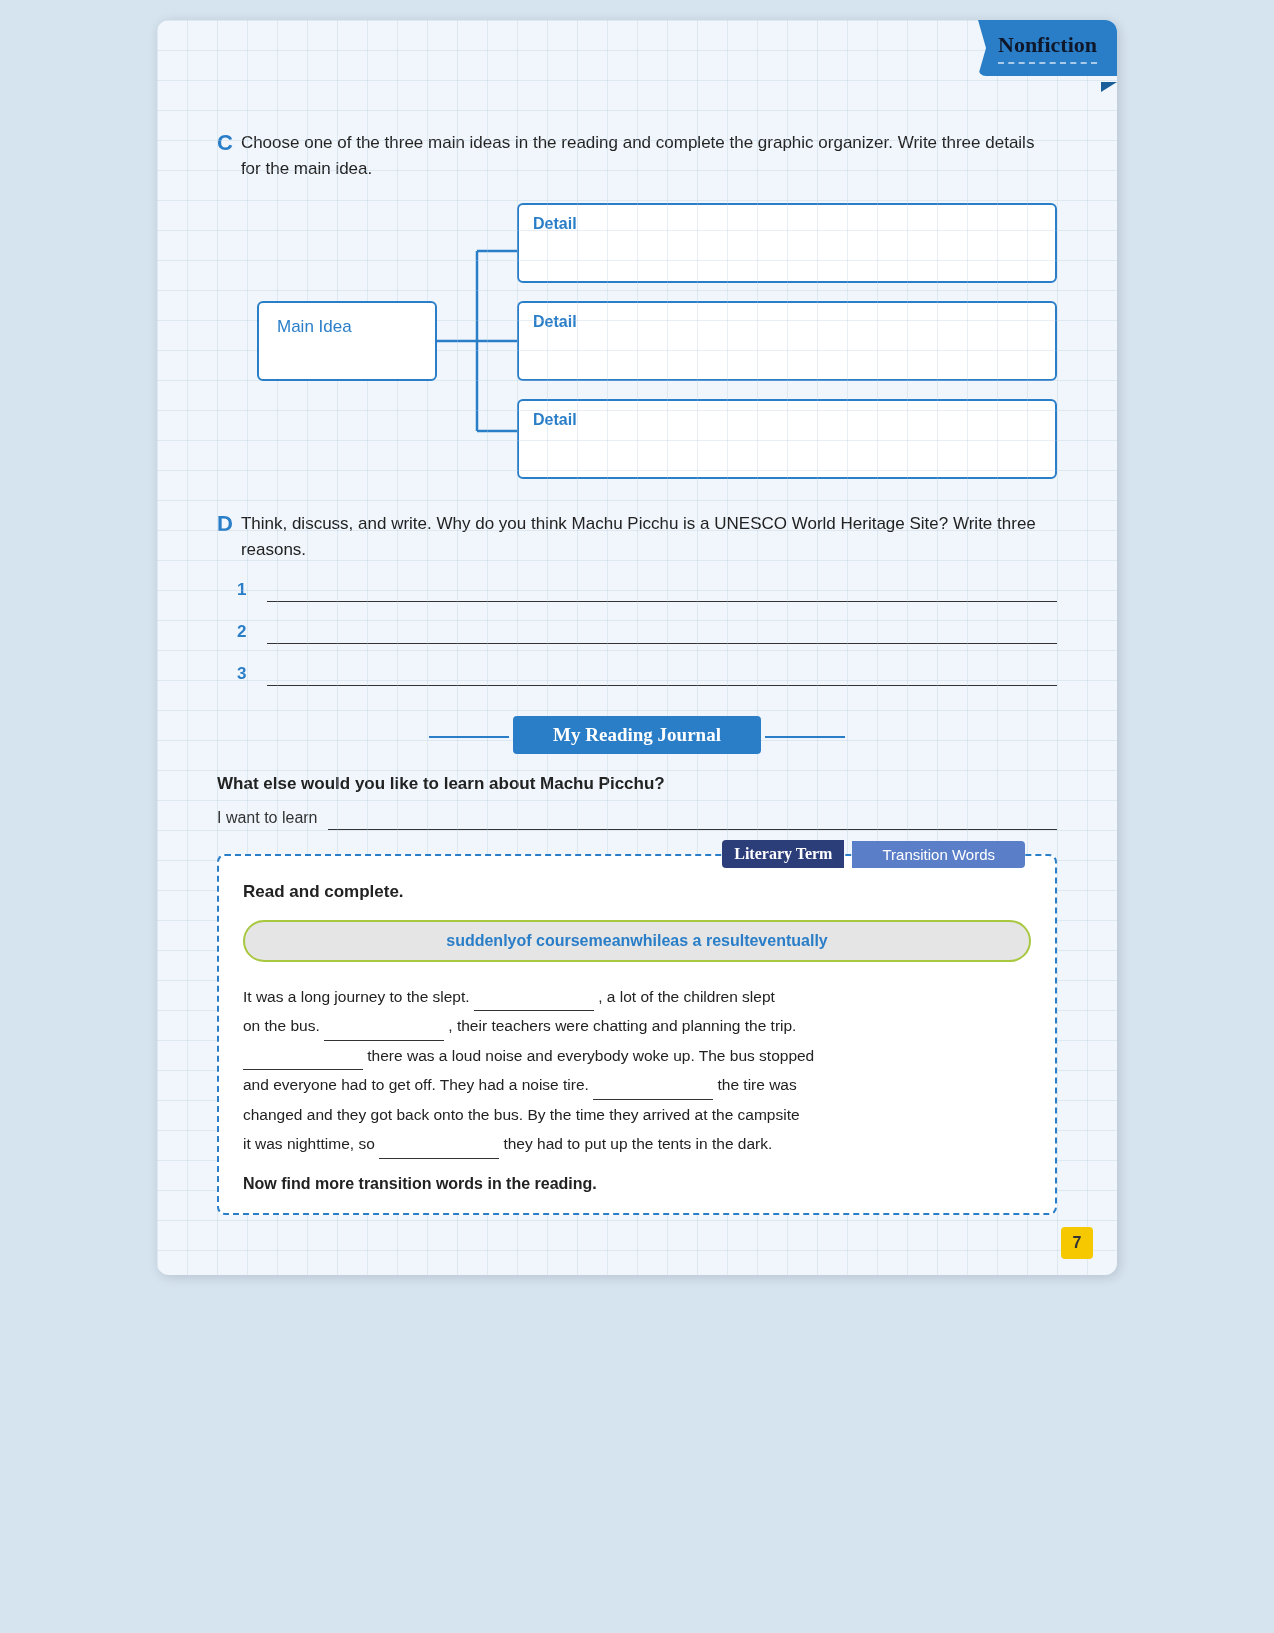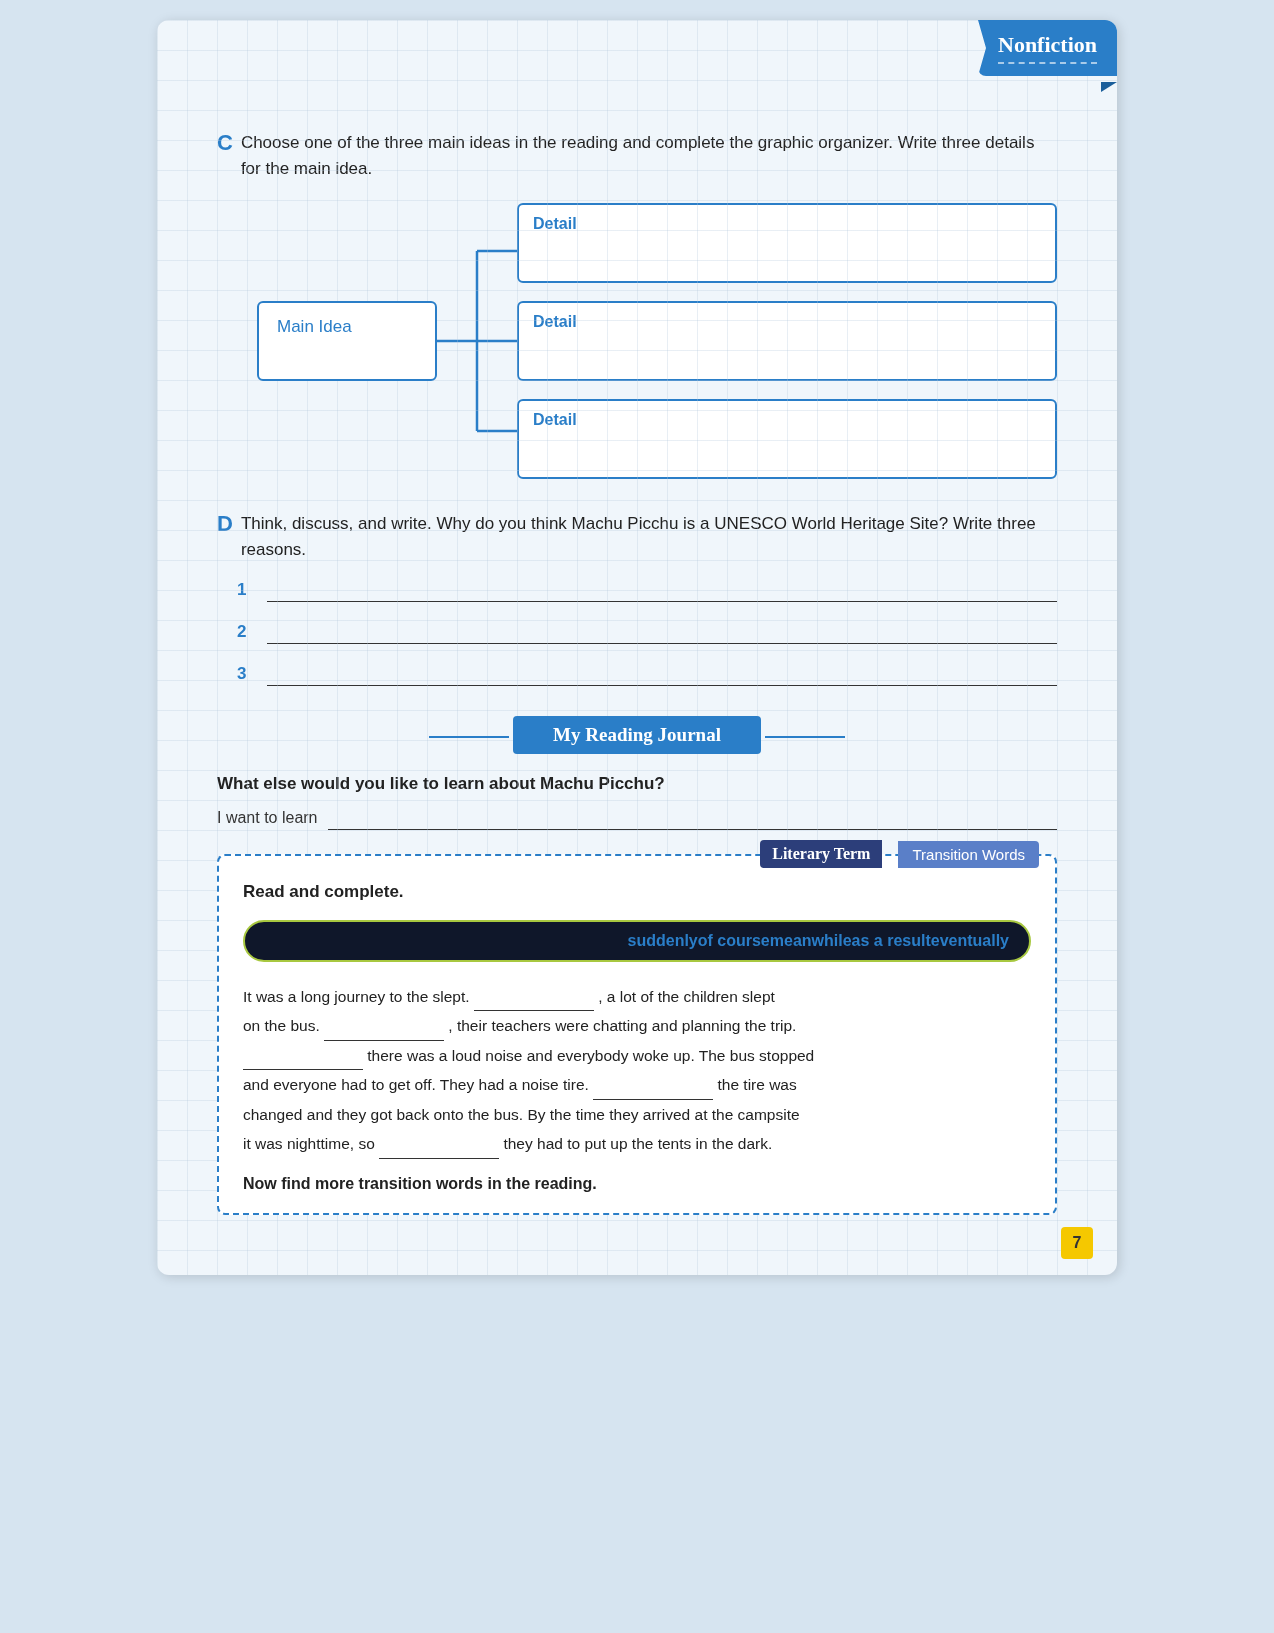--- a/index.html
+++ b/index.html
@@ -31,21 +31,21 @@
         linear-gradient(90deg, rgba(180,200,220,0.3) 1px, transparent 1px);
       background-size: 30px 30px;
       pointer-events: none;
     }
     
     .nonfiction-banner {
       position: absolute;
       top: 0;
       right: -10px;
       background: #2a7ec8;
-      color: #ffffff;
+      color: #0f172a;
       font-size: 22px;
       font-weight: bold;
       font-family: Georgia, serif;
       padding: 12px 30px 12px 20px;
       border-bottom-left-radius: 8px;
       clip-path: polygon(0 0, 100% 0, 100% 100%, 0 100%, 8px 50%);
     }
     .nonfiction-banner::after {
       content: '';
       display: block;
@@ -203,58 +203,58 @@
       border: 2px dashed #2a7ec8;
       border-radius: 8px;
       padding: 20px 24px;
       margin-top: 24px;
       background: white;
       position: relative;
     }
     .literary-term-header {
       position: absolute;
       top: -16px;
-      right: 16px;
-      display: flex;
-      align-items: center;
-      gap: 16px;
+      right: 30px;
+      display: flex;
+      align-items: center;
+      gap: 8px;
     }
     .literary-term-label {
       background: #2c3e7a;
       color: white;
       font-family: Georgia, serif;
       font-weight: bold;
       font-size: 16px;
       padding: 5px 12px;
       border-radius: 4px 0 0 4px;
     }
     .literary-term-value {
       background: #5a7fc8;
       color: white;
       font-size: 15px;
-      padding: 5px 14px;
+      padding: 5px 30px;
       border-radius: 0 4px 4px 0;
     }
     .read-complete {
       font-size: 17px;
       font-weight: bold;
       color: #222;
       margin-bottom: 18px;
       margin-top: 6px;
     }
     
     .word-bank {
       border: 2.5px solid #a8c840;
       border-radius: 30px;
       display: flex;
-      justify-content: flex-end;
+      justify-content: center;
       align-items: center;
       padding: 10px 20px;
       margin-bottom: 20px;
-      background: #0f172a;
+      background: #e5e5e5;
     }
     .word-bank-item {
       color: #2a7ec8;
       font-weight: bold;
       font-size: 16px;
     }
     
     .passage-text {
       font-size: 15.5px;
       color: #222;

